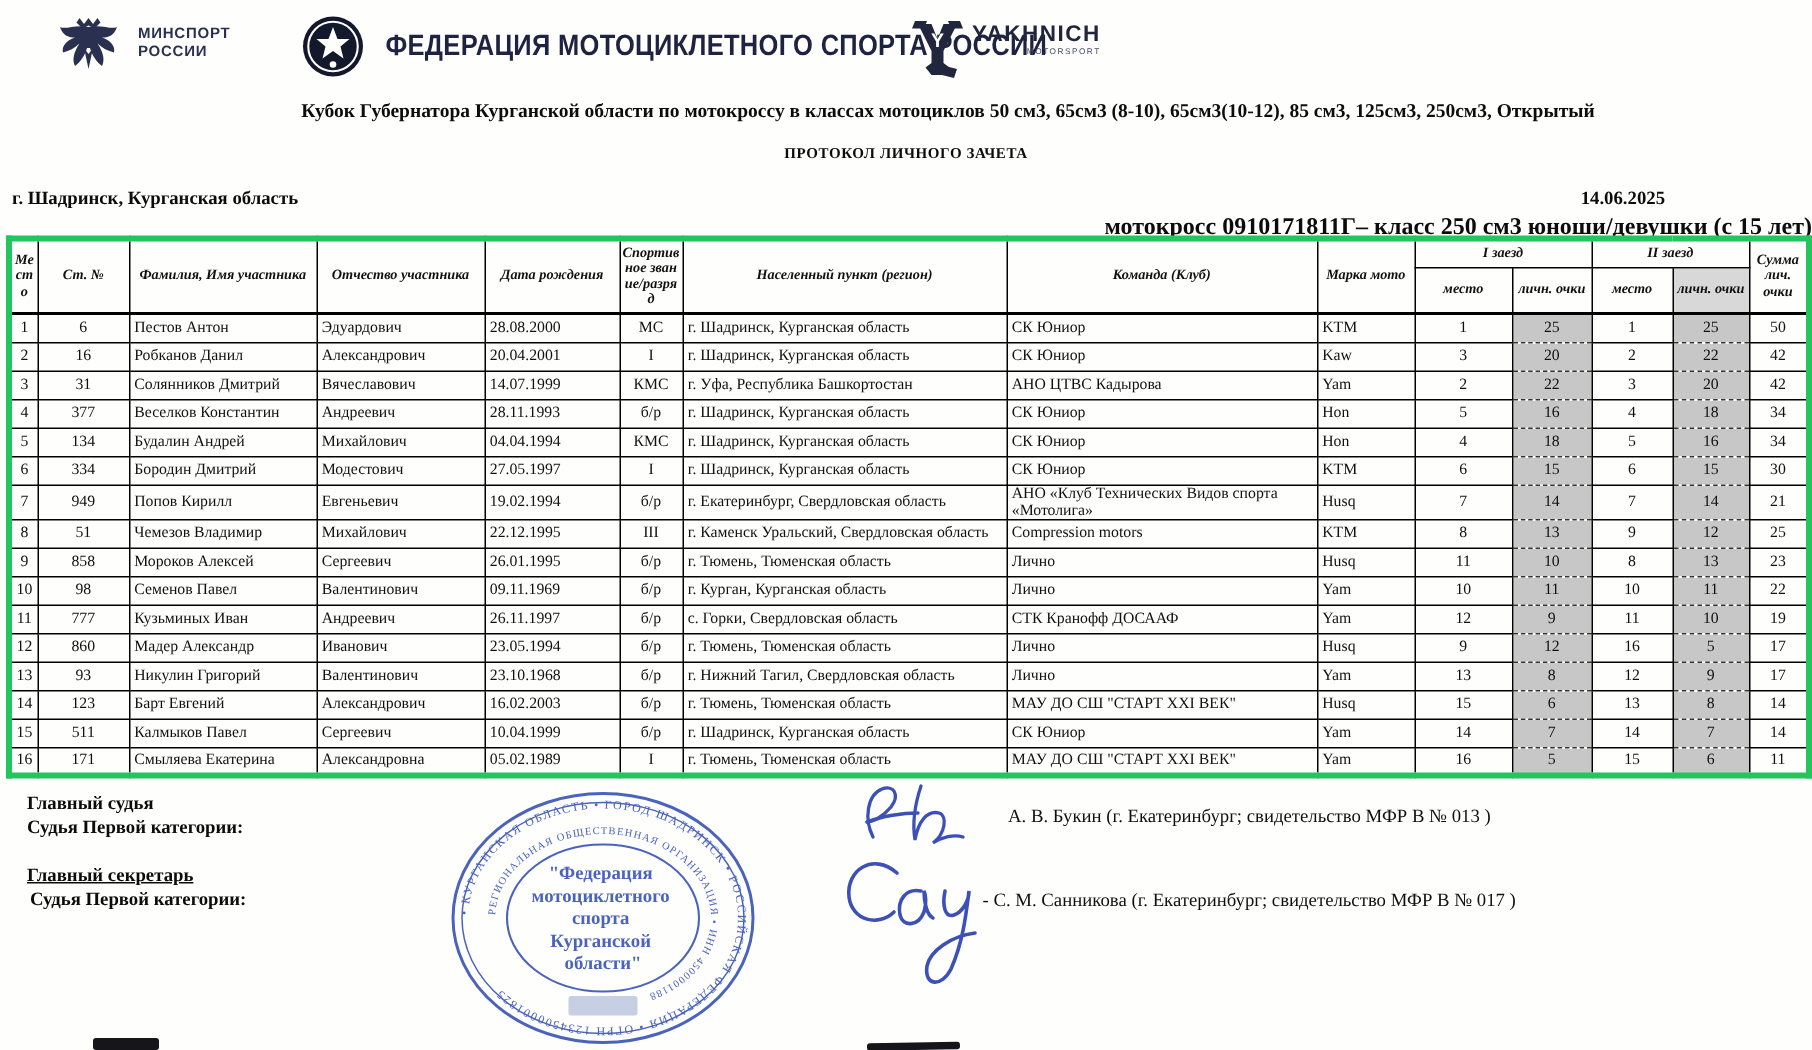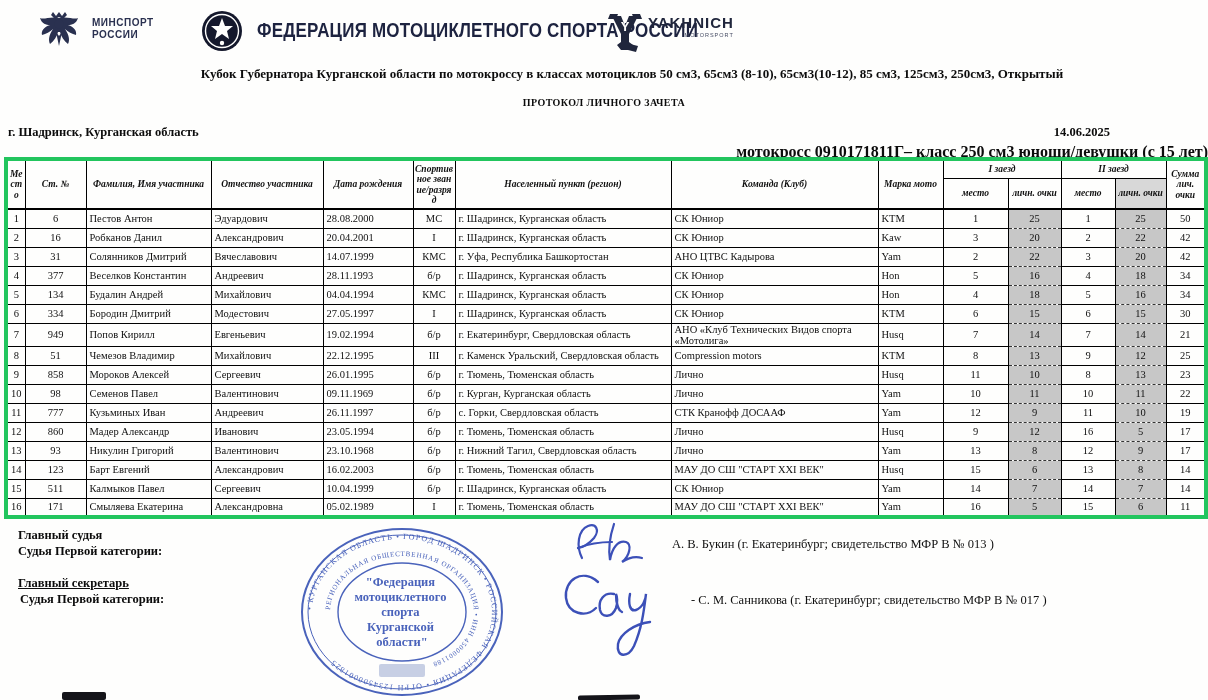--- a/index.html
+++ b/index.html
@@ -411,21 +411,21 @@
         </tr>
       </tbody>
   </table>
 
   <div class="f-label" style="left:18px;top:528px;">Главный судья</div>
   <div class="f-label" style="left:18px;top:544px;">Судья Первой категории:</div>
   <div class="f-label" style="left:18px;top:576px;text-decoration:underline;">Главный секретарь</div>
   <div class="f-label" style="left:20px;top:592px;">Судья Первой категории:</div>
 
   <div class="f-name" style="left:672px;top:537px;">А. В. Букин (г. Екатеринбург; свидетельство МФР В № 013 )</div>
-  <div class="f-name" style="left:691px;top:593px;">- С. М. Санникова (г. Екатеринбург; свидетельство МФР В № 017 )</div>
+  <div class="f-name" style="left:655px;top:593px;">- С. М. Санникова (г. Екатеринбург; свидетельство МФР В № 017 )</div>
 
   <svg class="sig" style="left:568px;top:518px;" width="84" height="56" viewBox="0 0 84 56">
     <g fill="none" stroke="#3c50b8" stroke-width="2.2" stroke-linecap="round">
       <path d="M14 40 C8 28 10 12 20 8 C28 5 32 12 26 20 C21 26 14 30 10 30"></path>
       <path d="M10 30 C20 26 34 24 44 24"></path>
       <path d="M46 6 C42 18 40 30 42 42 C44 30 50 22 58 24 C64 26 62 38 54 44 C60 40 68 38 74 40"></path>
     </g>
   </svg>
 
   <svg class="sig" style="left:558px;top:566px;" width="110" height="100" viewBox="0 0 110 100">

